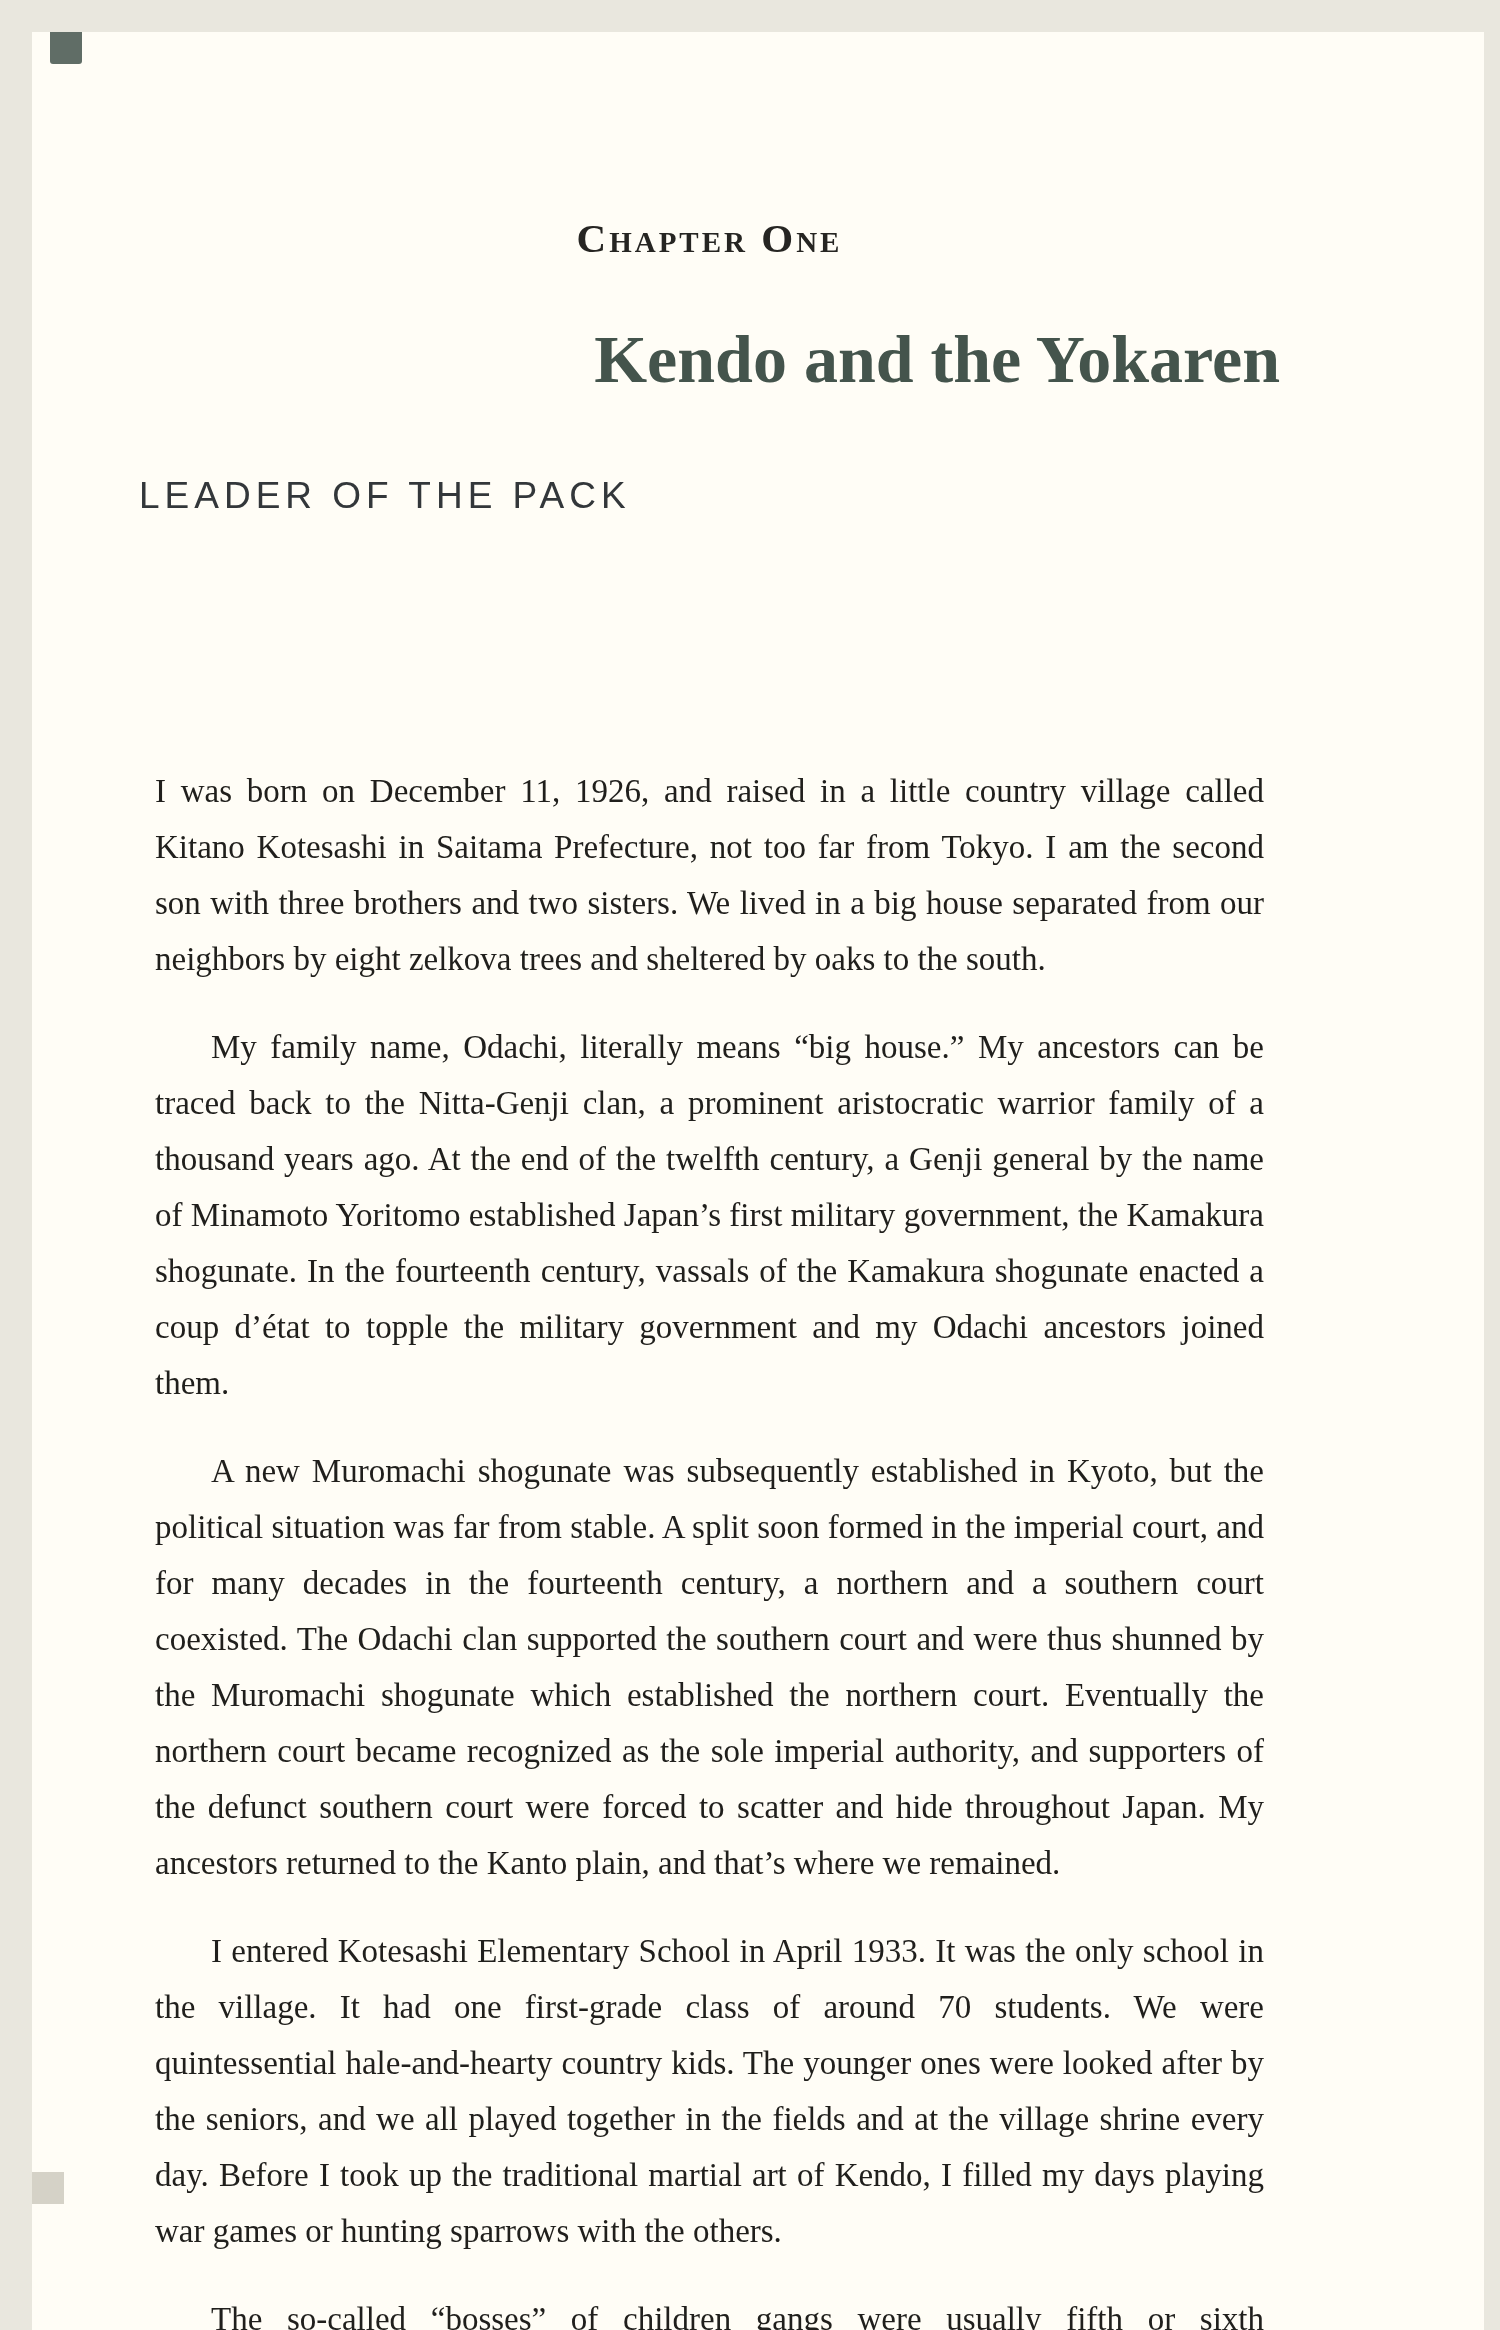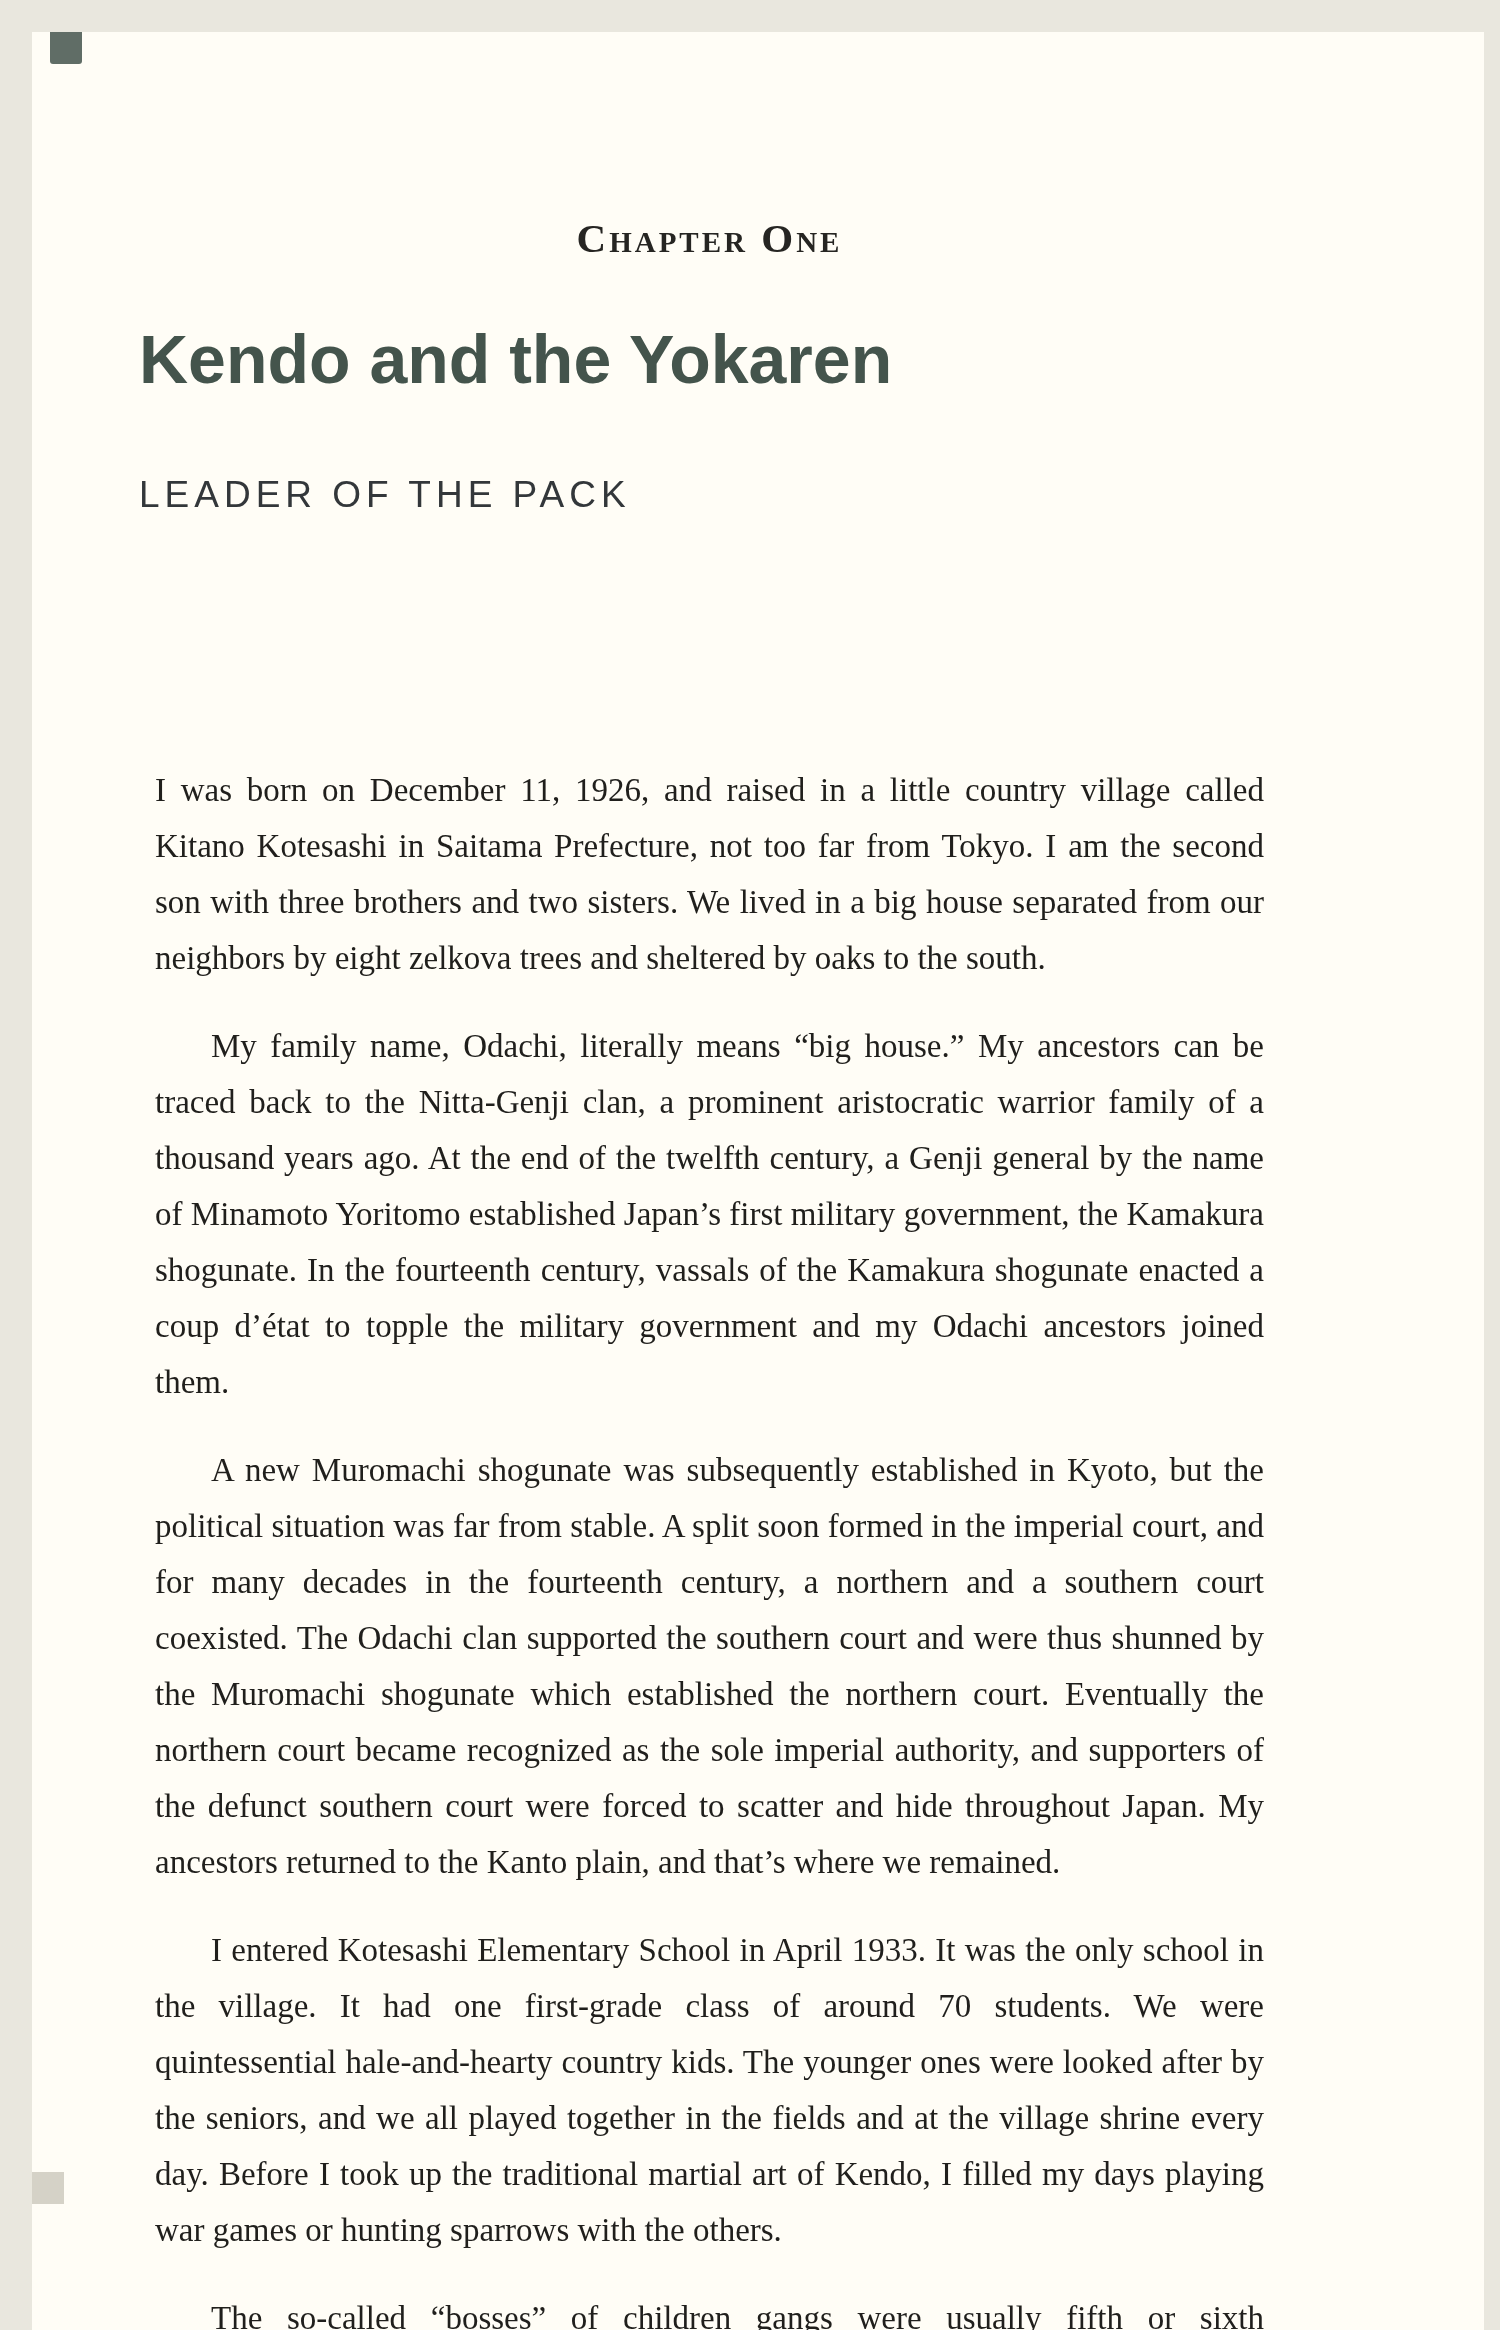--- a/index.html
+++ b/index.html
@@ -30,22 +30,22 @@
     text-align: center;
     font-family: "Liberation Serif", serif;
     font-variant: small-caps;
     font-weight: 600;
     font-size: 41px;
     letter-spacing: 3px;
     color: #262522;
   }
   .page-title {
     margin-top: 26px;
-    text-align: left;
-    font-family: Liberation Sans, sans-serif;
+    text-align: right;
+    font-family: Liberation Serif, serif;
     font-weight: bold;
     font-size: 68px;
     letter-spacing: 0px;
     color: var(--title-green, #44544c);
   }
   .page-subtitle {
     margin-top: 44px;
     text-align: left;
     font-family: "Liberation Sans", sans-serif;
     font-weight: normal;

